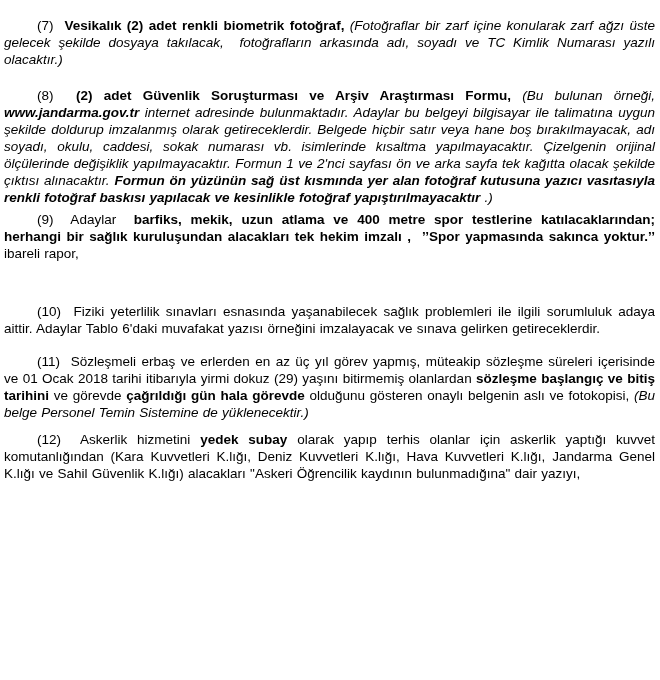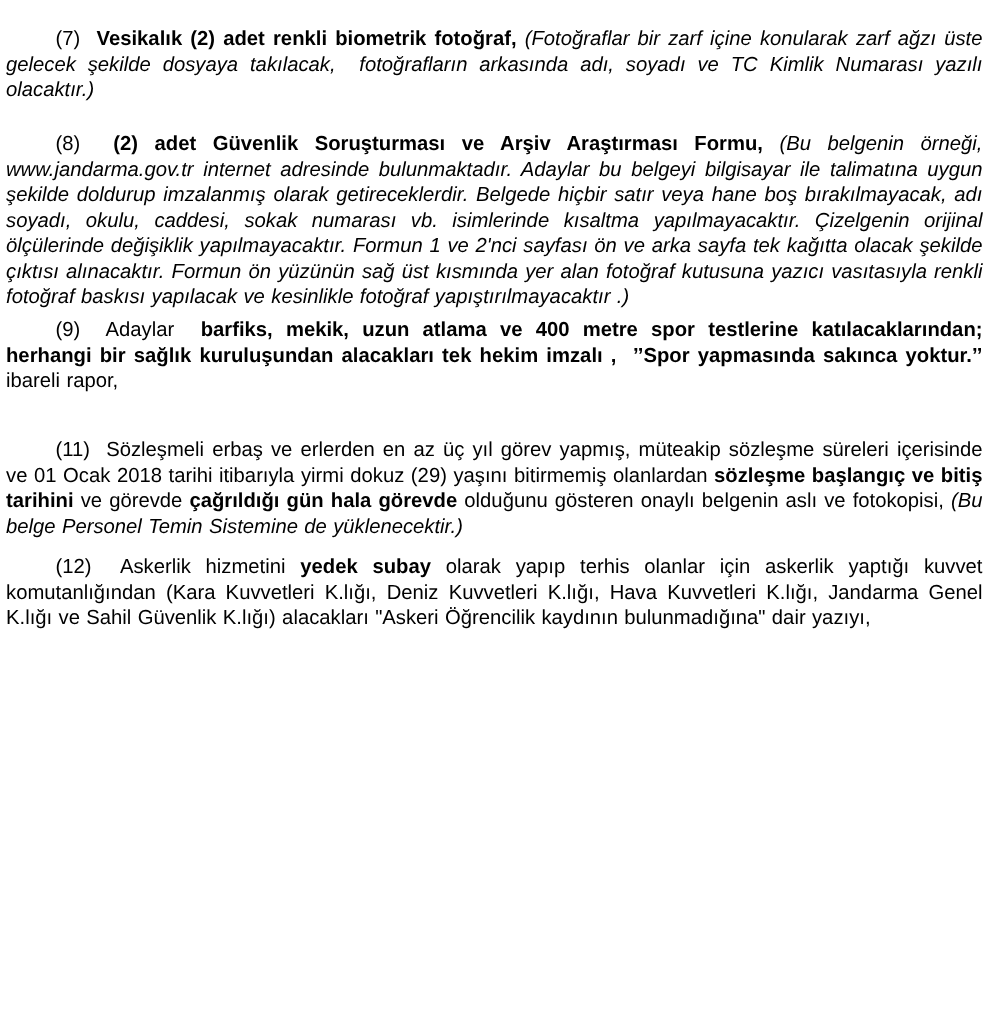--- a/index.html
+++ b/index.html
@@ -21,56 +21,59 @@
     margin: 0;
     font-size: 13.5px;
     line-height: 17px;
     text-align: justify;
     text-indent: 33px;
     word-spacing: 0.5px;
   }
   .n  { font-weight: normal; font-style: normal; }
   .b  { font-weight: bold;   font-style: normal; }
   .i  { font-weight: normal; font-style: italic; }
-  .bi { font-weight: normal;   font-style: italic; }
+  .bi { font-weight: bold;   font-style: italic; }
   .mb19 { margin-bottom: 19px; }
   .mb5  { margin-bottom: 5px; }
-  .mb30 { margin-bottom: 29px; }
+  .mb30 { margin-bottom: 41px; }
   .mb16 { margin-bottom: 16px; }
   .mb10 { margin-bottom: 10px; }
   .mb24 { margin-bottom: 12px; }
   .mb21 { margin-bottom: 21px; }
 </style>
 </head>
 <body>
 
 <div class="page">
 
   <p class="para mb19">
     <span class="n">(7)&nbsp; </span>
     <span class="b">Vesikalık (2) adet renkli biometrik fotoğraf, </span>
     <span class="i"> (Fotoğraflar bir zarf içine konularak zarf ağzı üste gelecek şekilde dosyaya takılacak,&nbsp; fotoğrafların arkasında adı, soyadı ve TC Kimlik Numarası yazılı olacaktır.)</span>
   </p>
 
   <p class="para mb5">
     <span class="n">(8)&nbsp; </span>
     <span class="b">(2) adet Güvenlik Soruşturması ve Arşiv Araştırması Formu, </span>
-    <span class="i">(Bu belgenin örneği, </span>
+    <span class="i">(Bu bulunan örneği, </span>
     <span class="bi">www.jandarma.gov.tr</span>
     <span class="i"> internet adresinde bulunmaktadır. Adaylar bu belgeyi bilgisayar ile talimatına uygun şekilde doldurup imzalanmış olarak getireceklerdir. Belgede hiçbir satır veya hane boş bırakılmayacak, adı soyadı, okulu, caddesi, sokak numarası vb. isimlerinde kısaltma yapılmayacaktır. Çizelgenin orijinal ölçülerinde değişiklik yapılmayacaktır. Formun 1 ve 2'nci sayfası ön ve arka sayfa tek kağıtta olacak şekilde çıktısı alınacaktır. </span>
     <span class="bi">Formun ön yüzünün sağ üst kısmında yer alan fotoğraf kutusuna yazıcı vasıtasıyla renkli fotoğraf baskısı yapılacak ve kesinlikle fotoğraf yapıştırılmayacaktır</span>
     <span class="i">.)</span>
   </p>
 
   <p class="para mb30">
     <span class="n">(9)&nbsp; Adaylar&nbsp; </span>
     <span class="b">barfiks, mekik, uzun atlama ve 400 metre spor testlerine katılacaklarından; herhangi bir sağlık kuruluşundan alacakları tek hekim imzalı ,&nbsp; ’’Spor yapmasında sakınca yoktur.’’</span>
     <span class="n"> ibareli rapor,</span>
   </p>
 
+  <p class="para mb16">
+    <span class="n">(10)&nbsp; Fiziki yeterlilik sınavları esnasında yaşanabilecek sağlık problemleri ile ilgili sorumluluk adaya aittir. Adaylar Tablo 6'daki muvafakat yazısı örneğini imzalayacak ve sınava gelirken getireceklerdir.</span>
+  </p>
 
   <p class="para mb10">
     <span class="n">(11)&nbsp; Sözleşmeli erbaş ve erlerden en az üç yıl görev yapmış, müteakip sözleşme süreleri içerisinde ve 01 Ocak 2018 tarihi itibarıyla yirmi dokuz (29) yaşını bitirmemiş olanlardan </span>
     <span class="b">sözleşme başlangıç ve bitiş tarihini</span>
     <span class="n"> ve görevde </span>
     <span class="b">çağrıldığı gün hala görevde</span>
     <span class="n"> olduğunu gösteren onaylı belgenin aslı ve fotokopisi, </span>
     <span class="i">(Bu belge Personel Temin Sistemine de yüklenecektir.)</span>
   </p>
 

